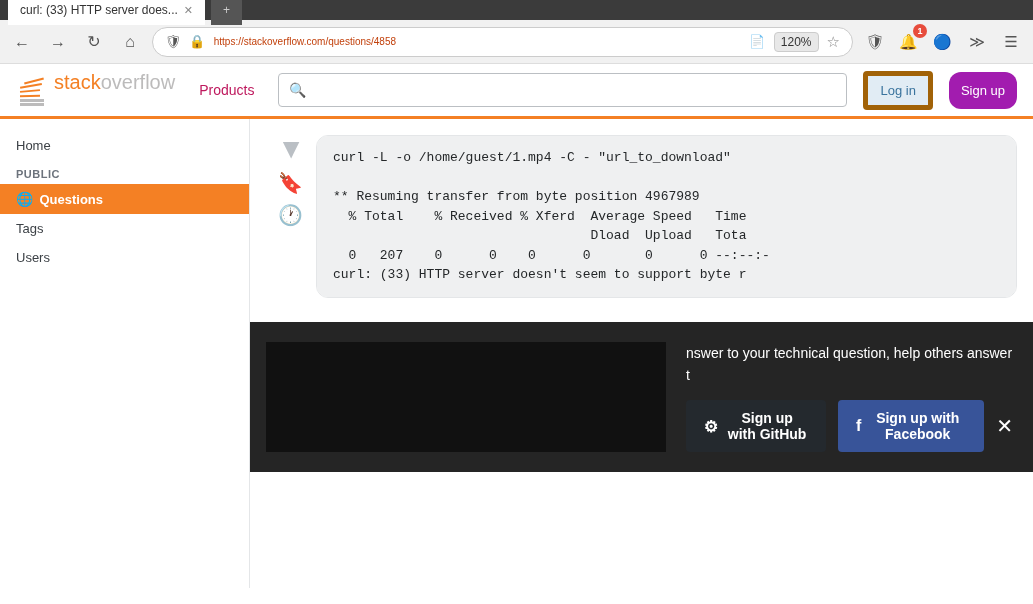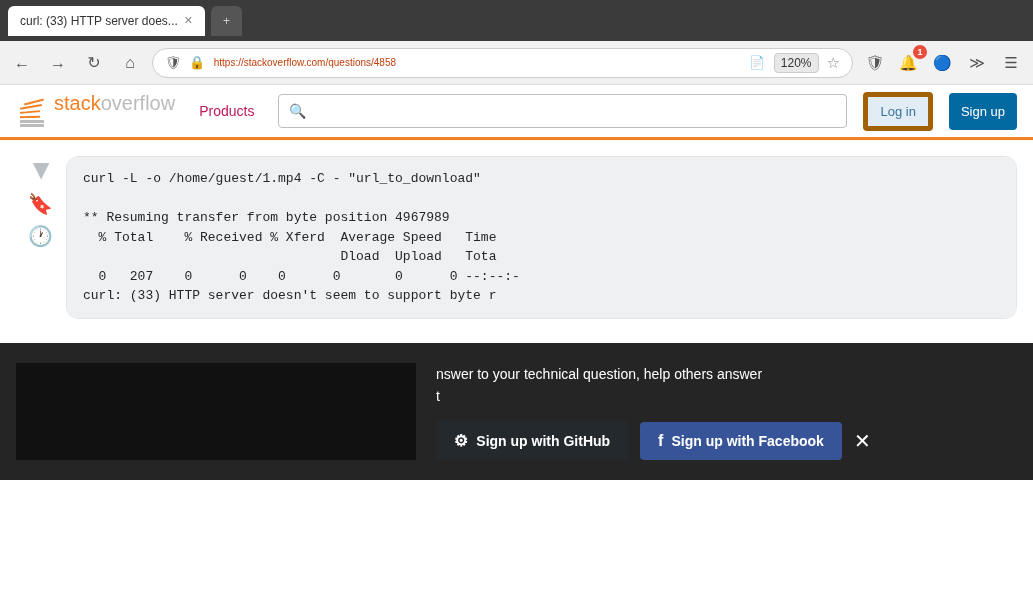--- a/index.html
+++ b/index.html
@@ -1,21 +1,21 @@
 <!DOCTYPE html>
 <html><head>
   <meta charset="utf-8">
   <style>
     * { box-sizing: border-box; margin: 0; padding: 0; }
     body { font-family: Arial, sans-serif; font-size: 14px; background: #fff; overflow: hidden; width: 1033px; height: 604px; }
 
     
     .browser-chrome {
       background: #3b3b3b;
-      height: 41px;
+      height: 20px;
       display: flex;
       align-items: center;
       padding: 0 8px;
       gap: 6px;
     }
     .browser-tab {
       background: #fff;
       border-radius: 6px 6px 0 0;
       padding: 6px 12px;
       font-size: 12px;
@@ -151,25 +151,25 @@
       border: 5px solid #a16207;
       background: #e1ecf4;
       color: #39739d;
       padding: 7px 12px;
       border-radius: 4px;
       cursor: pointer;
       font-size: 13px;
       white-space: nowrap;
     }
     .so-btn-signup {
-      background: #0369a1;
+      background: #a21caf;
       color: #fff;
       border: none;
       padding: 11px 12px;
-      border-radius: 4px;
+      border-radius: 12px;
       cursor: pointer;
       font-size: 13px;
       white-space: nowrap;
     }
 
     
     .main-layout {
       display: flex;
       height: calc(604px - 36px - 44px - 55px);
       overflow: hidden;
@@ -400,20 +400,36 @@
   <a class="so-nav-item">Products</a>
   <div class="so-search">
     <span style="color:#888;">🔍</span>
   </div>
   <button class="so-btn-login">Log in</button>
   <button class="so-btn-signup">Sign up</button>
 </div>
 
 <div class="main-layout">
 
+  <div class="sidebar">
+    <a class="sidebar-item">
+      <span>Home</span>
+    </a>
+    <div class="sidebar-section-label">PUBLIC</div>
+    <a class="sidebar-item active">
+      <span class="sidebar-icon">🌐</span>
+      <span>Questions</span>
+    </a>
+    <a class="sidebar-item">
+      <span>Tags</span>
+    </a>
+    <a class="sidebar-item">
+      <span>Users</span>
+    </a>
+  </div>
 
   <div class="content-area">
     <div class="content-wrapper">
 
       <div style="display:flex; padding: 8px 0 0 8px;">
 
         <div class="post-controls">
           <div class="vote-down-btn">▼</div>
           <div class="bookmark-btn">🔖</div>
           <div class="history-btn">🕐</div>

